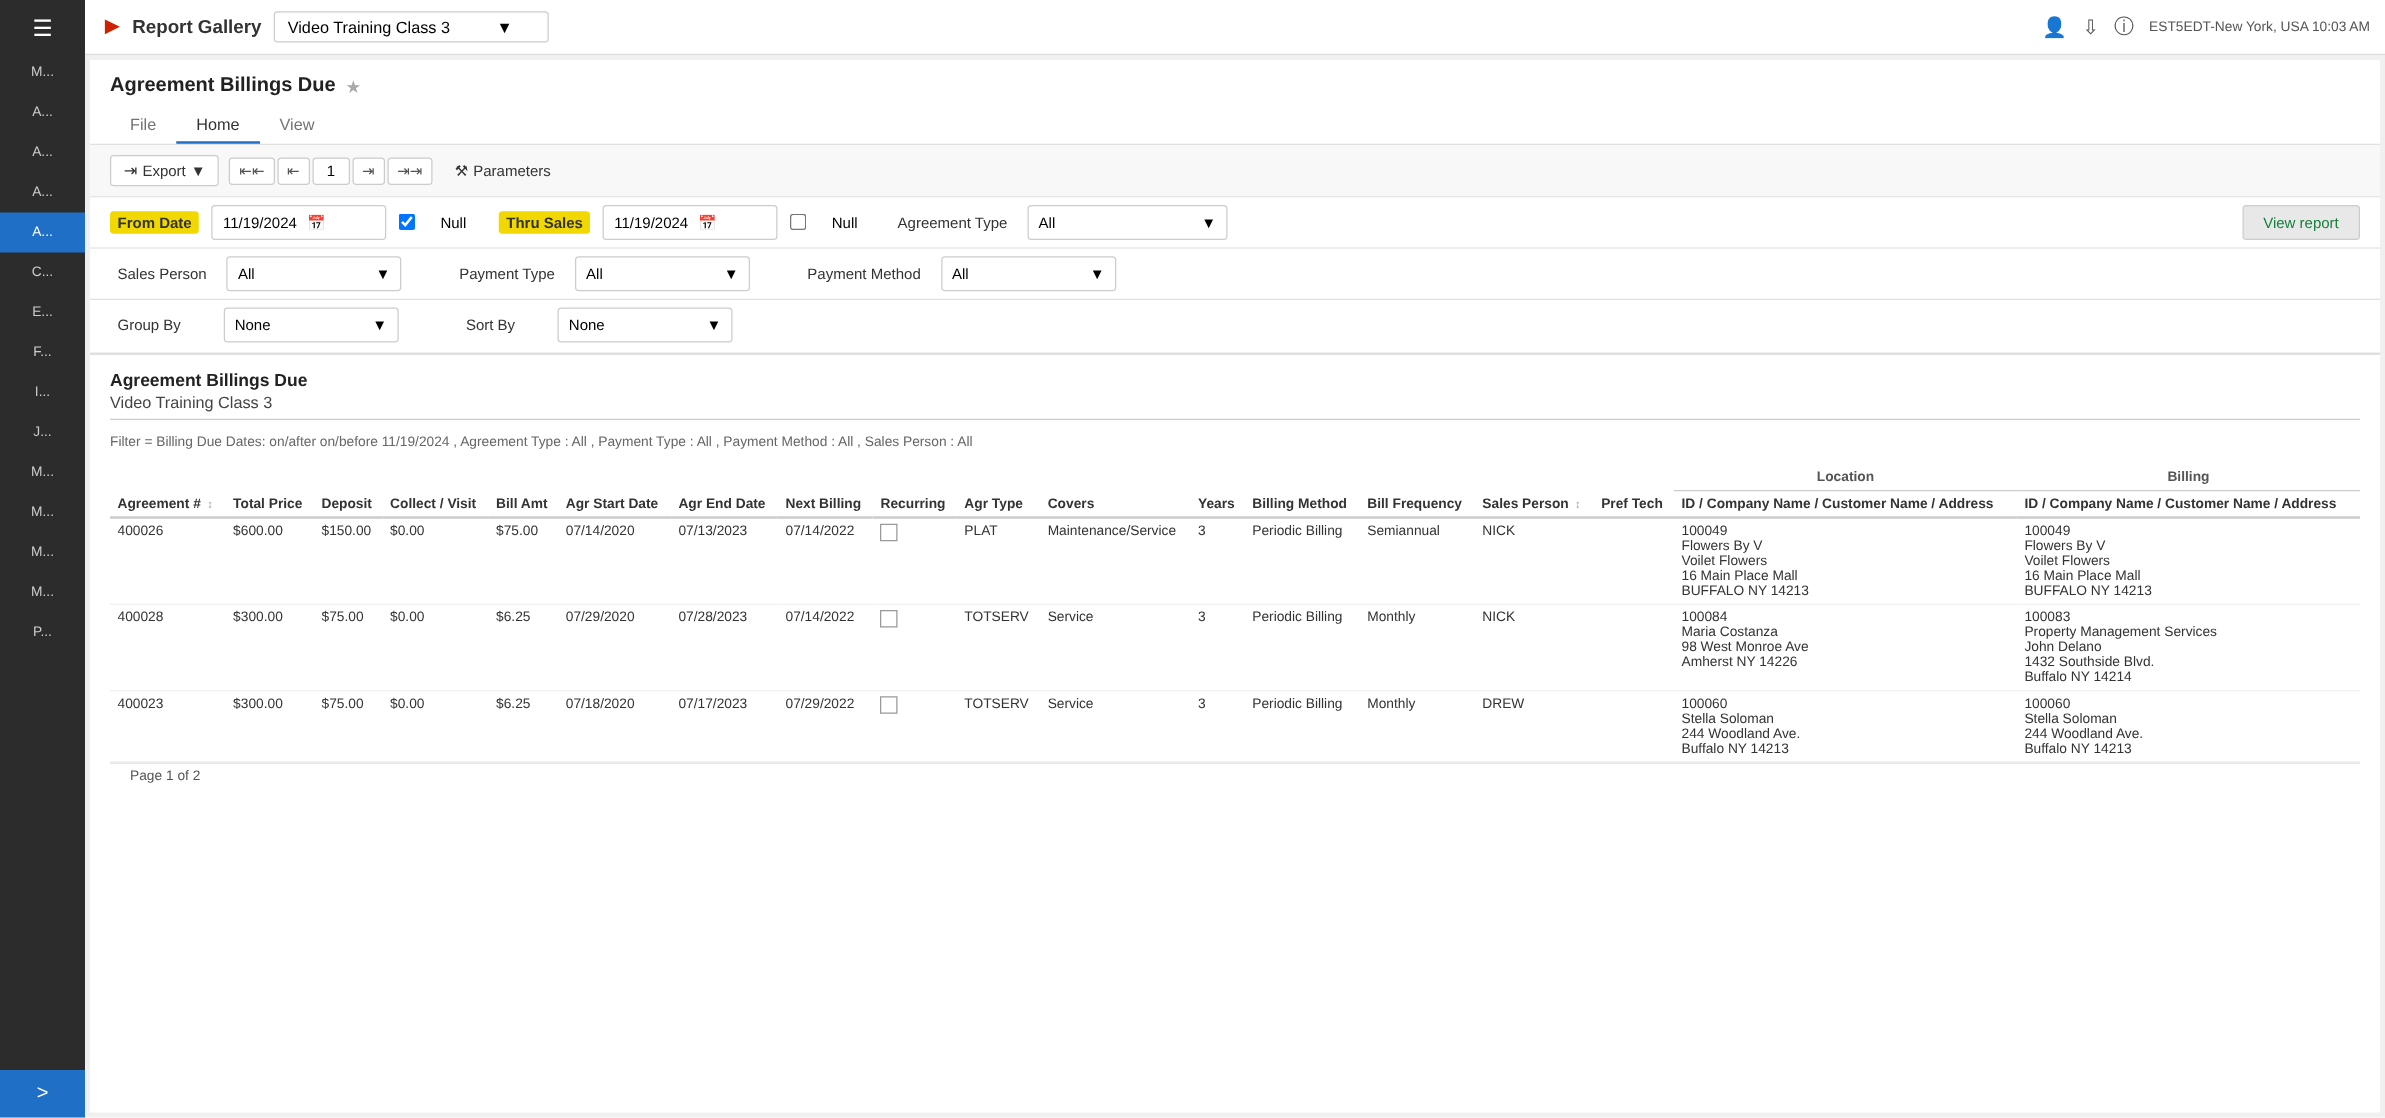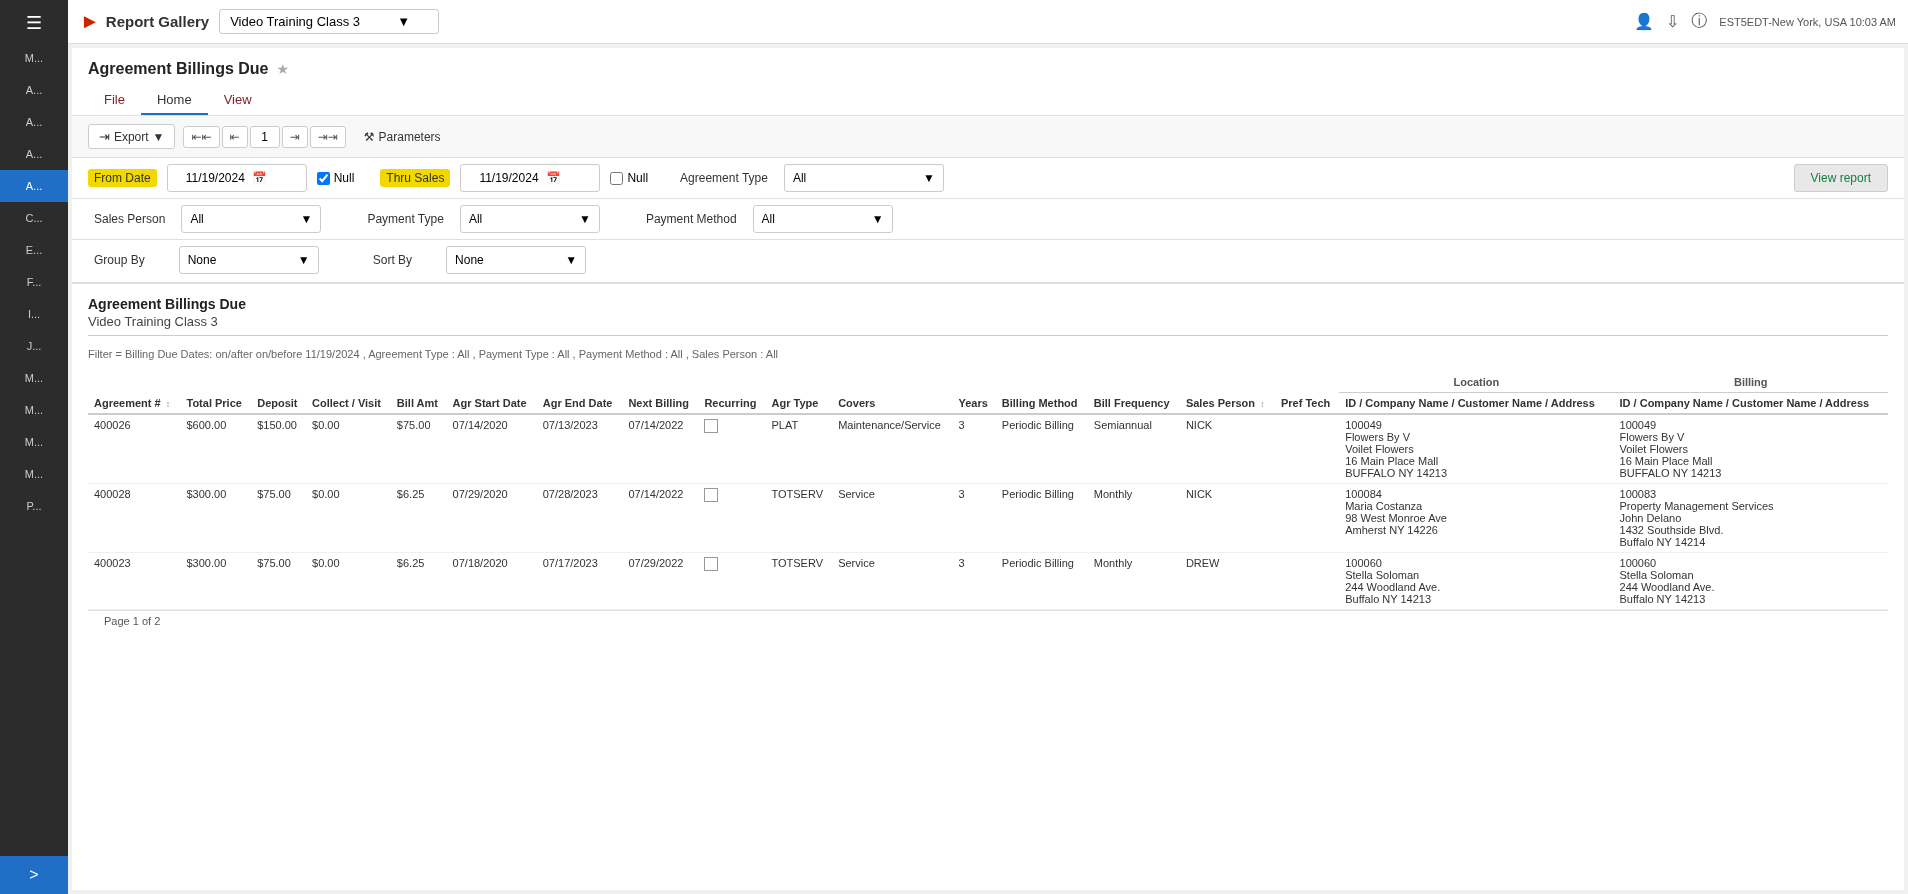--- a/index.html
+++ b/index.html
@@ -140,21 +140,21 @@
 
     
     .tabs {
       display: flex;
       gap: 0;
     }
     .tab {
       padding: 6px 16px;
       font-size: 13px;
       cursor: pointer;
-      color: #7f1d1d;
+      color: #737373;
       border-bottom: 2px solid transparent;
     }
     .tab.active {
       color: #333;
       border-bottom: 2px solid #1e6fc5;
       font-weight: normal;
     }
 
     
     .toolbar {
@@ -212,26 +212,26 @@
     }
     .param-label {
       font-size: 12px;
       color: #333;
       white-space: nowrap;
       padding: 2px 6px;
       border-radius: 3px;
     }
     .param-label.highlight {
       background: #f0d800;
-      font-weight: normal;
+      font-weight: bold;
     }
     .param-input {
       border: 1px solid #ccc;
       border-radius: 3px;
-      padding: 4px 18px;
+      padding: 4px 8px;
       font-size: 12px;
       display: flex;
       align-items: center;
       gap: 4px;
       background: white;
       height: 28px;
     }
     .param-select {
       border: 1px solid #ccc;
       border-radius: 3px;
@@ -240,22 +240,22 @@
       background: white;
       height: 28px;
       display: flex;
       align-items: center;
       justify-content: space-between;
       cursor: pointer;
       min-width: 120px;
     }
     .param-checkbox {
       display: flex;
-      align-items: flex-end;
-      gap: 4px;
+      align-items: flex-start;
+      gap: 20px;
     }
     .view-report-btn {
       padding: 6px 16px;
       background: #e8e8e8;
       border: 1px solid #ccc;
       border-radius: 3px;
       font-size: 12px;
       cursor: pointer;
       color: #15803d;
       justify-self: end;

